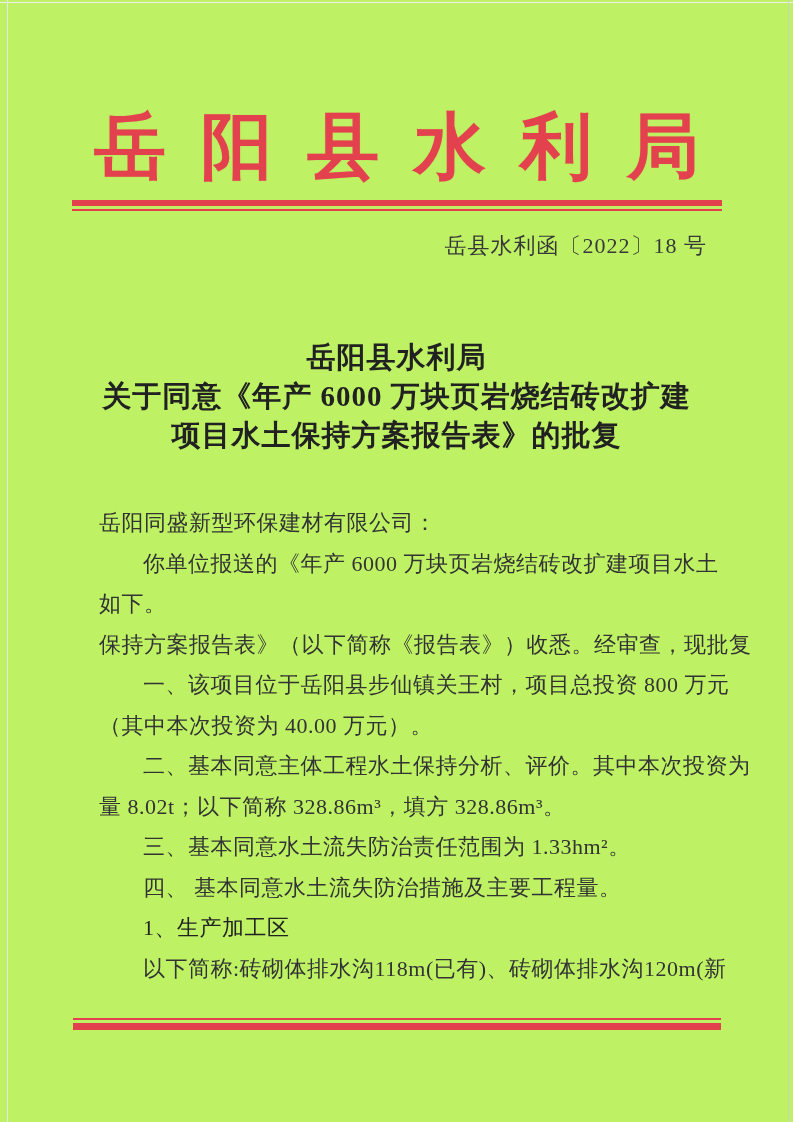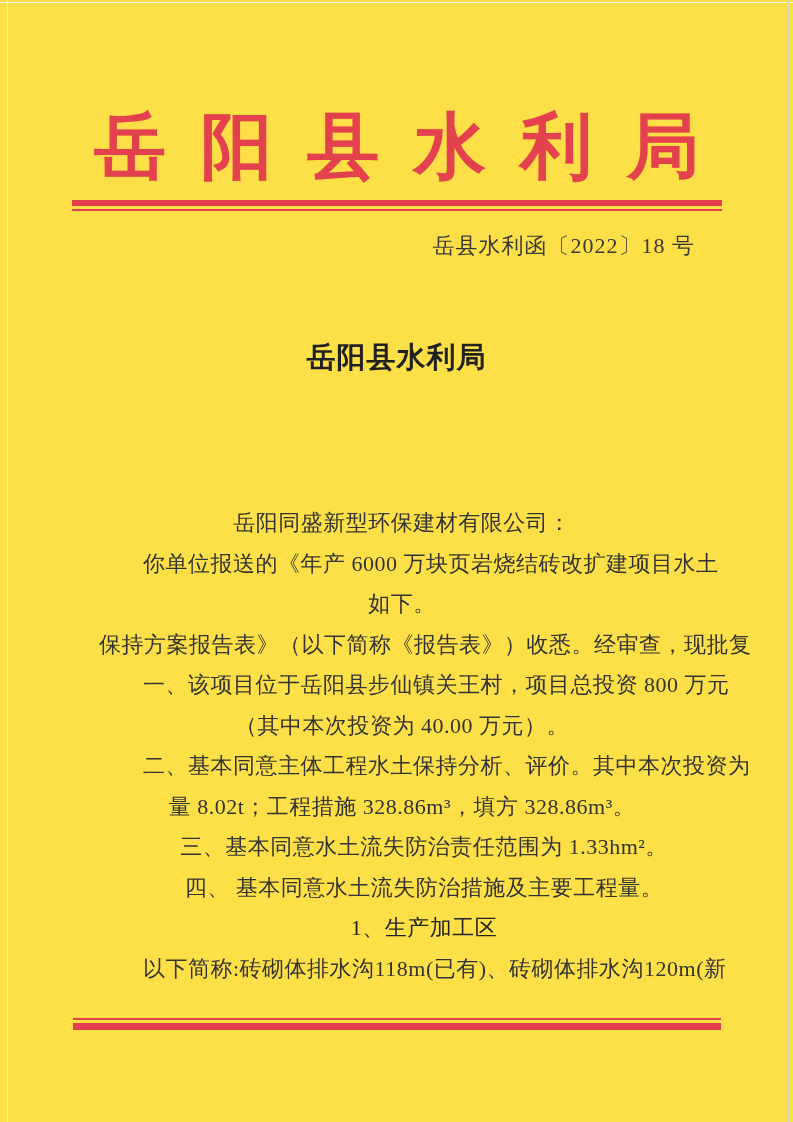--- a/index.html
+++ b/index.html
@@ -6,21 +6,21 @@
     margin: 0;
     padding: 0;
     background: #9a9a9a;
     font-family: "Liberation Serif", "DejaVu Serif", serif;
   }
   .page {
     position: relative;
     width: 793px;
     height: 1122px;
     margin: 0 auto;
-    background: #fde047;
+    background: #bef264;
     overflow: hidden;
     color: #2f2f2f;
   }
   
   .edge-right {
     position: absolute; top: 0; bottom: 0; right: 4px;
     width: 1px; background: #c9ced3; opacity: 0.85;
   }
   .edge-left {
     position: absolute; top: 0; bottom: 0; left: 7px;
@@ -64,21 +64,21 @@
     top: 1018px; left: 50%;
     transform: translateX(-50%);
     width: 648px;
   }
   .footer-rule .thin  { height: 2px; background: var(--red); }
   .footer-rule .gap   { height: 3px; }
   .footer-rule .thick { height: 7px; background: var(--red); }
 
   .doc-number {
     position: absolute;
-    top: 231px; right: 98px;
+    top: 231px; right: 86px;
     font-size: 22px;
     color: #383838;
     letter-spacing: 1px;
     white-space: nowrap;
   }
 
   .doc-title {
     position: absolute;
     top: 338px; left: 0; width: 100%;
     text-align: center;
@@ -89,21 +89,20 @@
     letter-spacing: 1px;
   }
 
   .doc-body {
     position: absolute;
     top: 503px; left: 99px;
     width: 606px;
     font-size: 22px;
     color: #333333;
     letter-spacing: 0.5px;
-    text-align: center;
   }
   .doc-body .line {
     line-height: 40.5px;
     white-space: nowrap;
   }
   .doc-body .indent { padding-left: 44px; }
   .doc-body .bold   { font-weight: 400; color: #222; }
 </style>
 </head>
 <body>
@@ -121,31 +120,33 @@
   <div class="header-rule">
     <div class="thick"></div>
     <div class="gap"></div>
     <div class="thin"></div>
   </div>
 
   <div class="doc-number">岳县水利函〔2022〕18 号</div>
 
   <div class="doc-title">
     <div>岳阳县水利局</div>
+    <div>关于同意《年产 6000 万块页岩烧结砖改扩建</div>
+    <div>项目水土保持方案报告表》的批复</div>
   </div>
 
   <div class="doc-body">
     <div class="line">岳阳同盛新型环保建材有限公司：</div>
     <div class="line indent">你单位报送的《年产 6000 万块页岩烧结砖改扩建项目水土</div>
     <div class="line">如下。</div>
     <div class="line">保持方案报告表》（以下简称《报告表》）收悉。经审查，现批复</div>
     <div class="line indent">一、该项目位于岳阳县步仙镇关王村，项目总投资 800 万元</div>
     <div class="line">（其中本次投资为 40.00 万元）。</div>
     <div class="line indent">二、基本同意主体工程水土保持分析、评价。其中本次投资为</div>
-    <div class="line">量 8.02t；工程措施 328.86m³，填方 328.86m³。</div>
+    <div class="line">量 8.02t；以下简称 328.86m³，填方 328.86m³。</div>
     <div class="line indent">三、基本同意水土流失防治责任范围为 1.33hm²。</div>
     <div class="line indent">四、 基本同意水土流失防治措施及主要工程量。</div>
     <div class="line indent bold">1、生产加工区</div>
     <div class="line indent">以下简称:砖砌体排水沟118m(已有)、砖砌体排水沟120m(新</div>
   </div>
 
   <div class="footer-rule">
     <div class="thin"></div>
     <div class="gap"></div>
     <div class="thick"></div>

